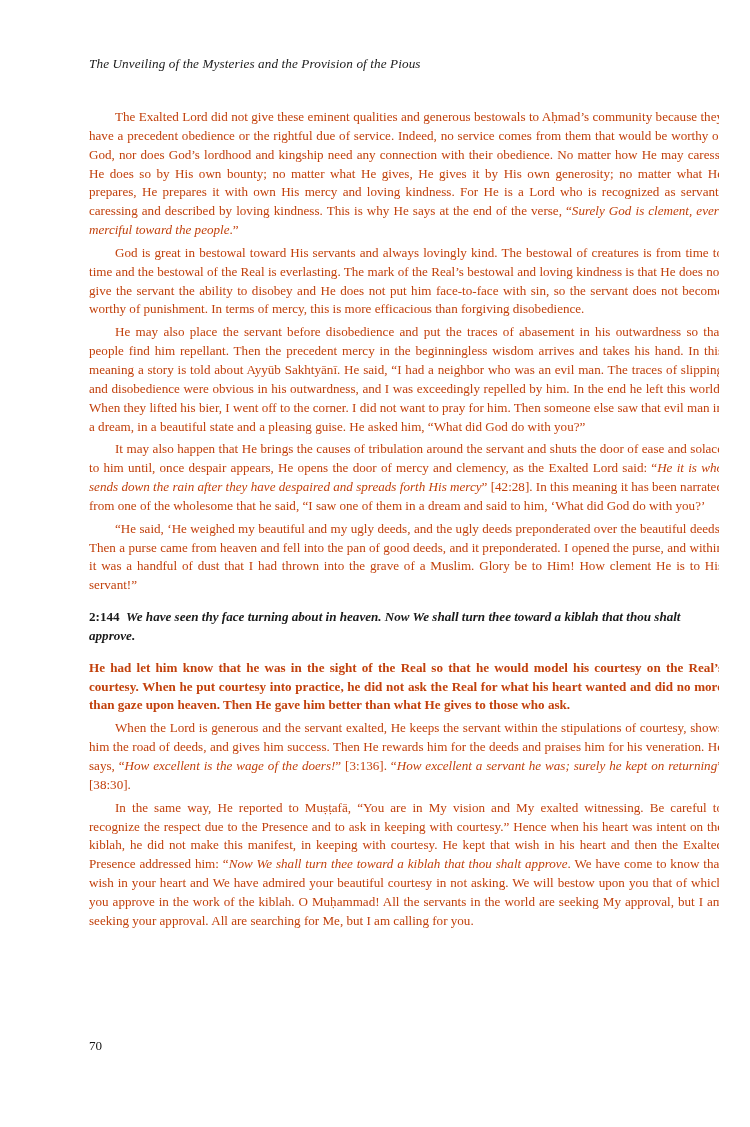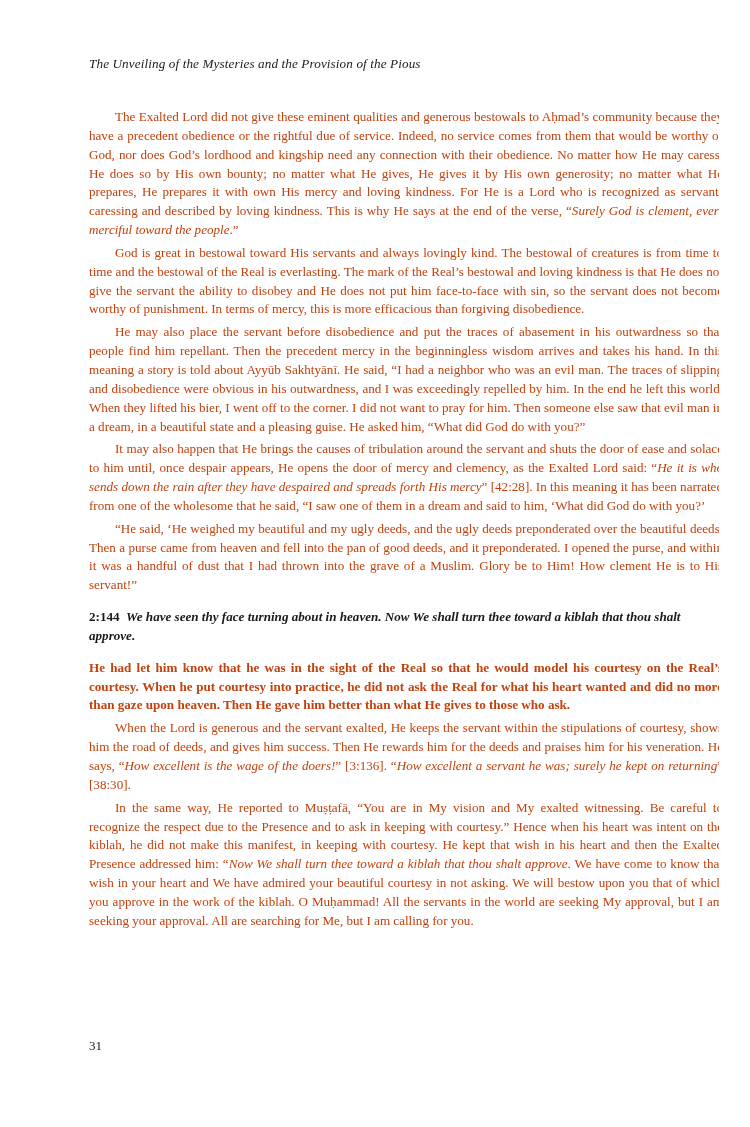--- a/index.html
+++ b/index.html
@@ -106,15 +106,15 @@
     </div>
 
     <div>
         <p class="body-text noindent sp-before"><span>He had let him know that he was in the sight of the Real so that he would model his courtesy on the Real’s courtesy.  When he put courtesy into practice, he did not ask the Real for what his heart wanted and did no more than gaze upon heaven. Then He gave him better than what He gives to those who ask.</span></p>
         <p class="body-text indent"><span>When the Lord is generous and the servant exalted, He keeps the servant within the stipulations of courtesy, shows him the road of deeds, and gives him success.  Then He rewards him for the deeds and praises him for his veneration.  He says, “</span><span class="q">How excellent is the wage of the doers!</span><span>” [3:136].  “</span><span class="q">How excellent a servant he was; surely he kept on returning</span><span>” [38:30].</span></p>
         <p class="body-text indent"><span>In the same way, He reported to Muṣṭafā, “You are in My vision and My exalted witnessing. Be careful to recognize the respect due to the Presence and to ask in keeping with courtesy.” Hence when his heart was intent on the kiblah, he did not make this manifest, in keeping with courtesy. He kept that wish in his heart and then the Exalted Presence addressed him: “</span><span class="q">Now We shall turn thee toward a kiblah that thou shalt approve</span><span>.  We have come to know that wish in your heart and We have admired your beautiful courtesy in not asking.  We will bestow upon you that of which you approve in the work of the kiblah. O Muḥammad!  All the servants in the world are seeking My approval, but I am seeking your approval.  All are searching for Me, but I am calling for you.</span></p>
       </div>
 
   </div>
 
-  <div class="page-number">31</div>
+  <div class="page-number">70</div>
 
 </div>
 
 </body></html>

